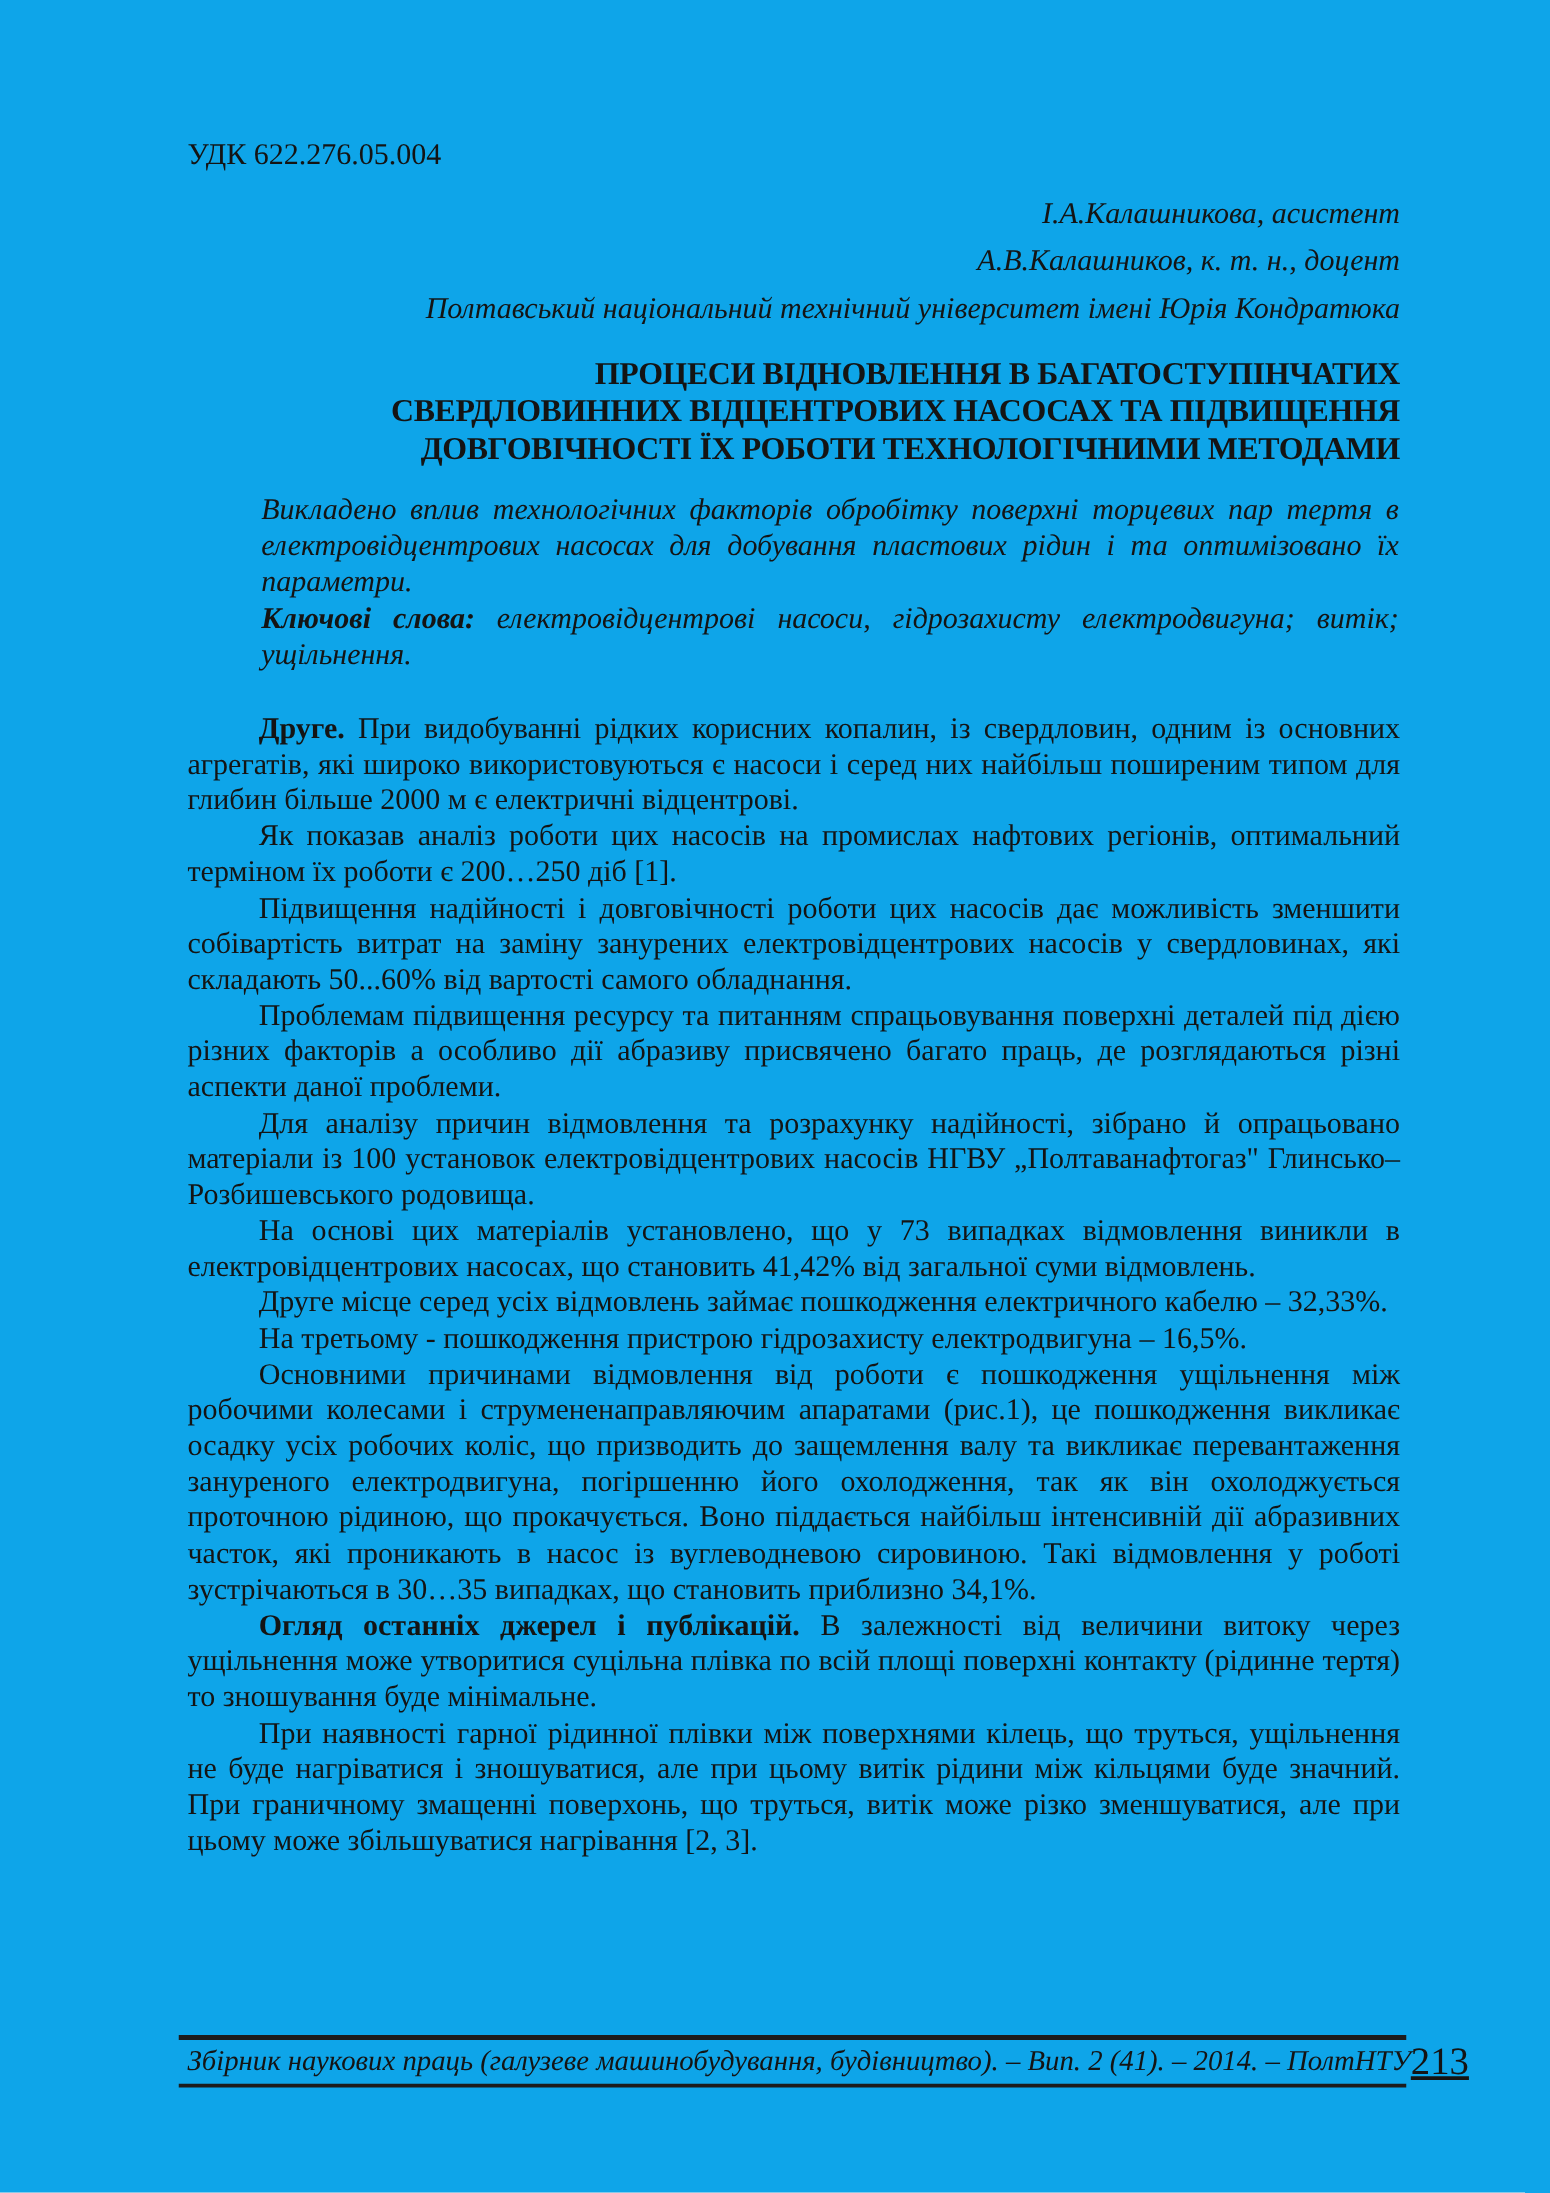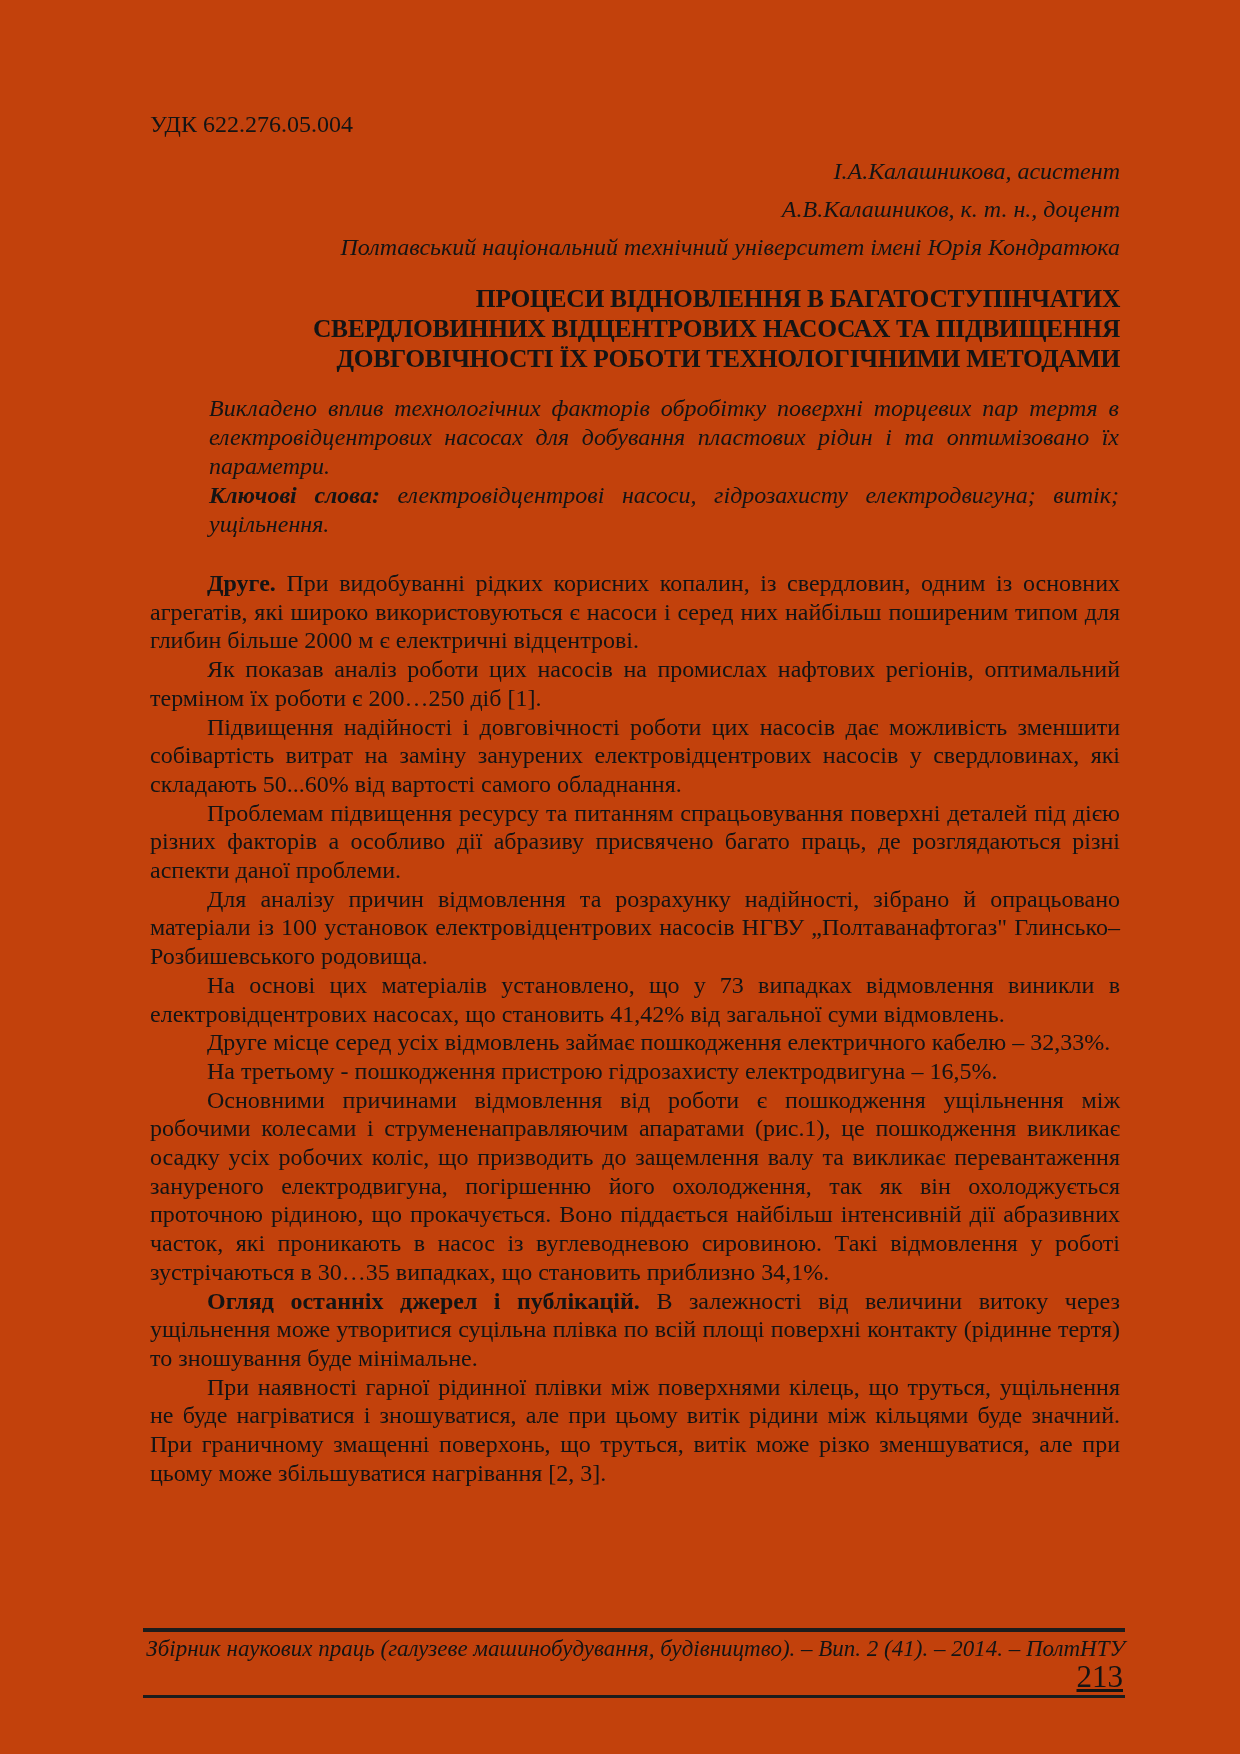--- a/index.html
+++ b/index.html
@@ -1,21 +1,21 @@
 <!DOCTYPE html>
 <html><head>
 <meta charset="utf-8">
 <style>
   html, body { margin: 0; padding: 0; background: #e8e8e8; }
   .page {
     position: relative;
     width: 1240px;
     height: 1754px;
     margin: 0 auto;
-    background: #c2410c;
+    background: #0ea5e9;
     color: #141414;
     font-family: "Liberation Serif", "DejaVu Serif", serif;
     box-sizing: border-box;
     padding: 110px 120px 0 150px;
     overflow: hidden;
   }
   .udc {
     font-size: 24px;
     line-height: 28px;
   }
@@ -62,21 +62,20 @@
     width: 982px;
     border-top: 4px solid #1c1c1c;
     border-bottom: 3px solid #1c1c1c;
     padding: 3px 0 4px 0;
   }
   .footer-row {
     display: flex;
     justify-content: space-between;
     align-items: flex-end;
     padding-left: 7px;
-    flex-direction: column;
   }
   .footer-journal {
     font-style: italic;
     font-size: 23px;
     line-height: 28px;
     white-space: nowrap;
   }
   .footer-pagenum {
     font-size: 31px;
     line-height: 28px;

